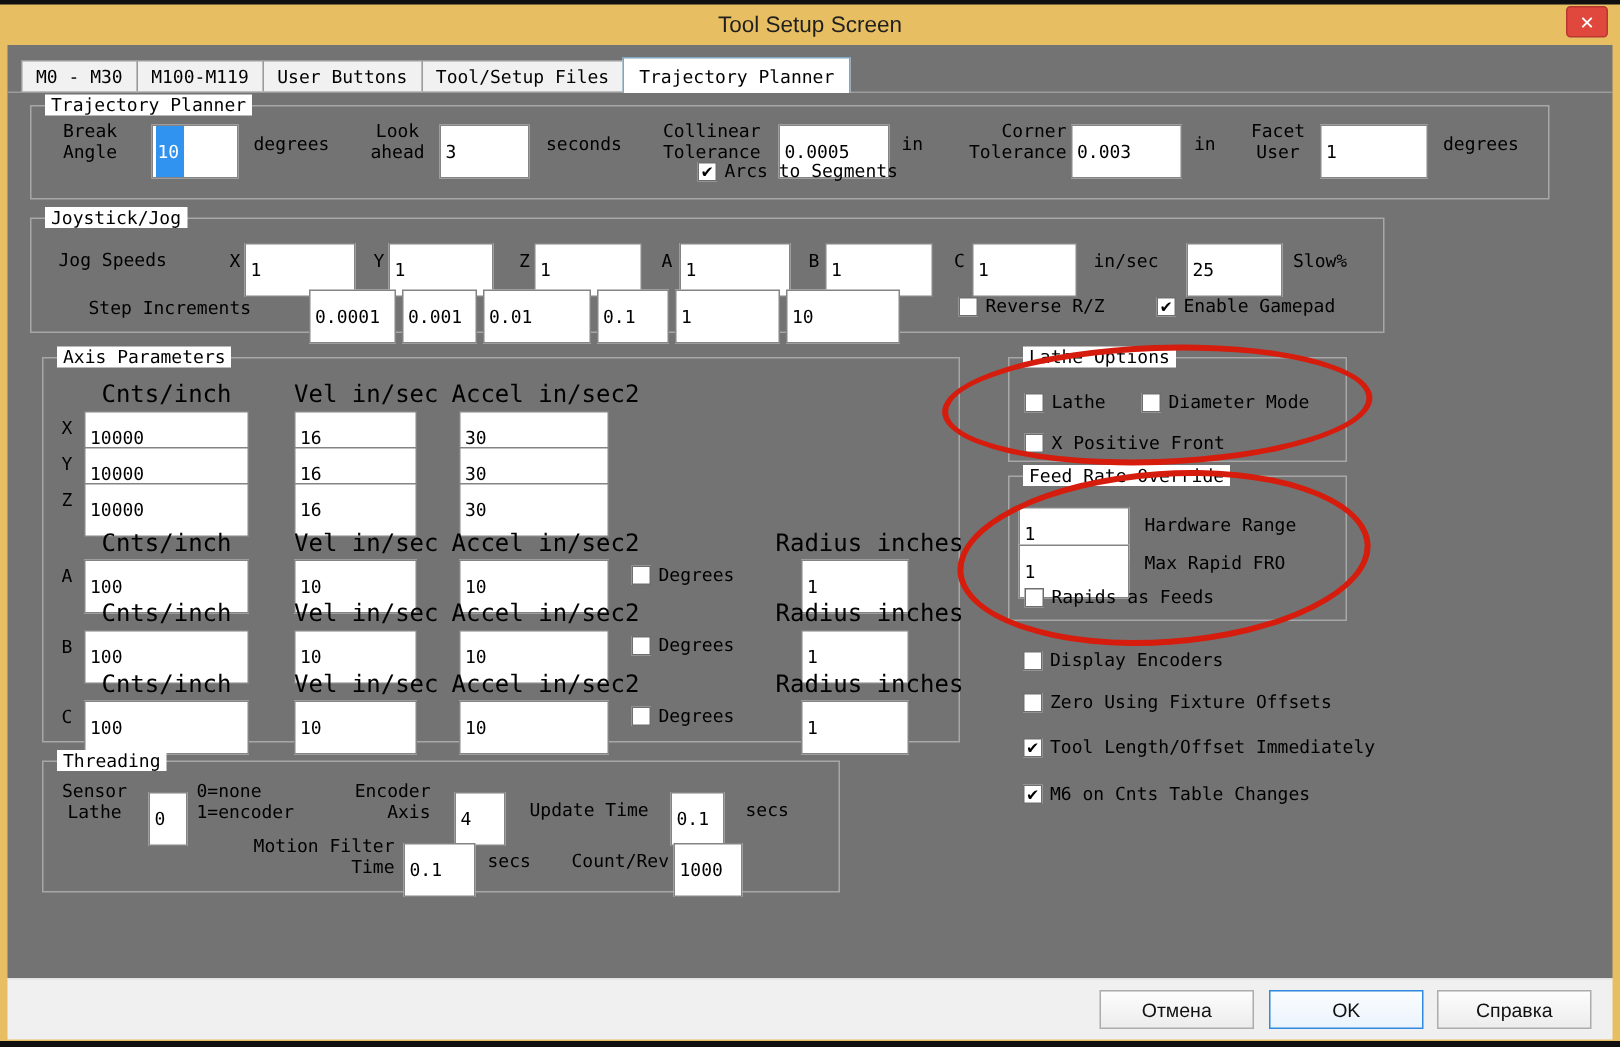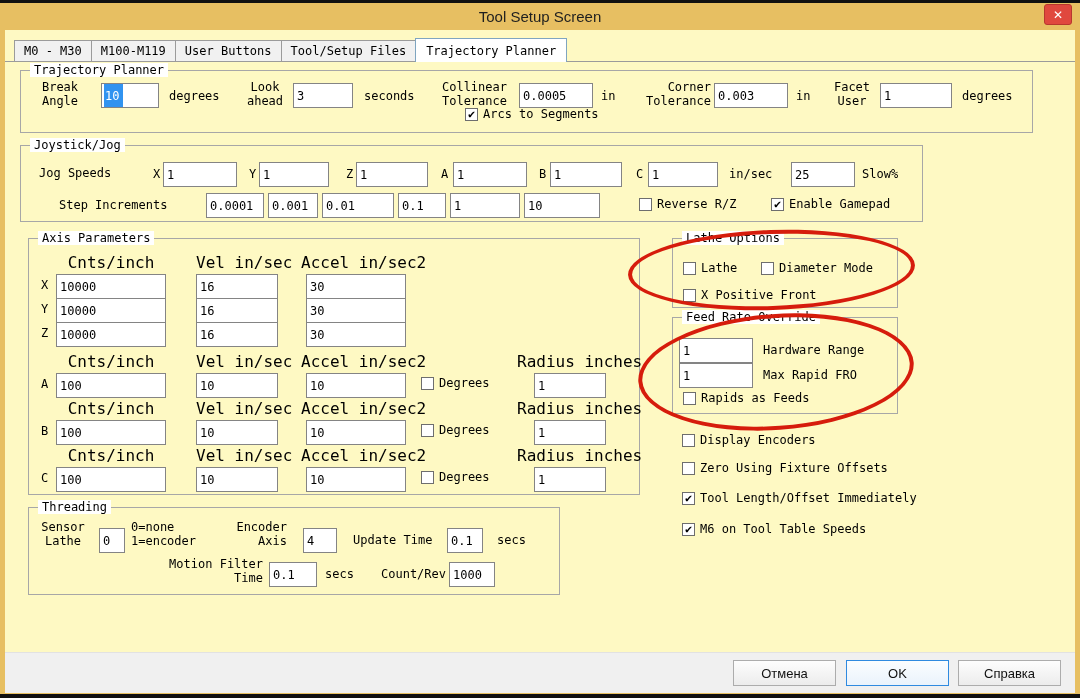--- a/index.html
+++ b/index.html
@@ -9,38 +9,38 @@
   .edge-bottom { position:absolute; left:0; bottom:0; width:100%; height:4px; background:#101010; }
 
   .titlebar { position:absolute; left:0; top:3px; width:100%; height:27px;
               display:flex; align-items:center; justify-content:center; }
   .title { font-family:"Liberation Sans",sans-serif; font-size:15px; color:#1f1f1f; }
   .close-btn { position:absolute; right:8px; top:4px; width:28px; height:21px;
                background:#e0483e; border:1px solid #b8372e; border-radius:3px;
                color:#fff; font-size:12px; display:flex; align-items:center; justify-content:center;
                font-family:"Liberation Sans",sans-serif; cursor:pointer; }
 
-  .content { position:absolute; left:5px; top:30px; width:1070px; height:622px; background:#fef9c3; }
+  .content { position:absolute; left:5px; top:30px; width:1070px; height:622px; background:#737373; }
 
   .tabbar { position:absolute; left:0; top:8px; width:100%; height:24px;
             border-bottom:1px solid #9b9b9b; display:flex; align-items:flex-end; padding-left:9px; }
   .tab { font-size:12px; padding:3px 9px; border:1px solid #9b9b9b; border-bottom:none;
          background:#f1f1f1; white-space:pre; cursor:pointer; }
   .tab + .tab { margin-left:-1px; }
   .tab.active { background:#fff; padding:5px 10px 4px; margin-bottom:-1px; position:relative; z-index:2;
                 border-color:#7fa5c0; }
 
   .group { position:absolute; border:1px solid #a7a7a7; background:transparent; }
   .gtitle { position:absolute; top:-8px; left:9px; background:#fff; padding:0 4px; font-size:12px; white-space:pre; }
 
   .lbl { position:absolute; font-size:12px; line-height:14px; color:#000; white-space:pre; }
   .lbl.c { text-align:center; } .lbl.r { text-align:right; }
   .hdr { position:absolute; font-size:16px; text-align:center; white-space:pre; }
 
-  .inp { position:absolute; height:25px; border:1px solid #848484; background:#fff;
+  .inp { position:absolute; height:36px; border:1px solid #848484; background:#fff;
          font-family:"DejaVu Sans Mono","Liberation Mono",monospace; font-size:12px; padding:0 3px; color:#000; }
   .inp.sel { color:#fff; background-image:linear-gradient(to right,#fff 0 2px,#3193f0 2px 21px,#fff 21px); }
 
   .cbx { position:absolute; display:flex; align-items:center; gap:5px; font-size:12px; cursor:pointer; white-space:pre; }
   .cbx .box { width:13px; height:13px; border:1px solid #6e6e6e; background:#fff; flex:0 0 auto;
               display:flex; align-items:center; justify-content:center; }
   .cbx.checked .box::before { content:"✔"; font-size:12px; line-height:1; color:#000; margin-top:-1px; }
 
   .ellipse { position:absolute; border:4px solid #d61c0c; border-radius:50%; pointer-events:none; z-index:5; }
 
@@ -240,21 +240,21 @@
     <div class="cbx" style="left:677px;top:431px;">
       <span class="box"></span>
       <span>Zero Using Fixture Offsets</span>
     </div>
     <div class="cbx checked" style="left:677px;top:461px;">
       <span class="box"></span>
       <span>Tool Length/Offset Immediately</span>
     </div>
     <div class="cbx checked" style="left:677px;top:492px;">
       <span class="box"></span>
-      <span>M6 on Tool Table Speeds</span>
+      <span>M6 on Cnts Table Changes</span>
     </div>
 
     <div class="group" style="left:23px;top:477px;width:532px;height:88px;">
       <span class="gtitle">Threading</span>
       <span class="lbl c" style="left:10px;top:12px;width:48px;">Sensor
 Lathe</span>
       <input class="inp" style="left: 70px; top: 20px; width: 26px;" value="0">
       <span class="lbl" style="left:102px;top:12px;">0=none
 1=encoder</span>
       <span class="lbl r" style="left:206px;top:12px;width:52px;">Encoder

